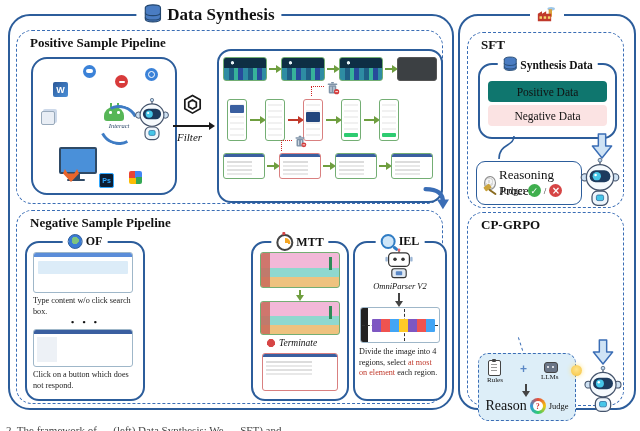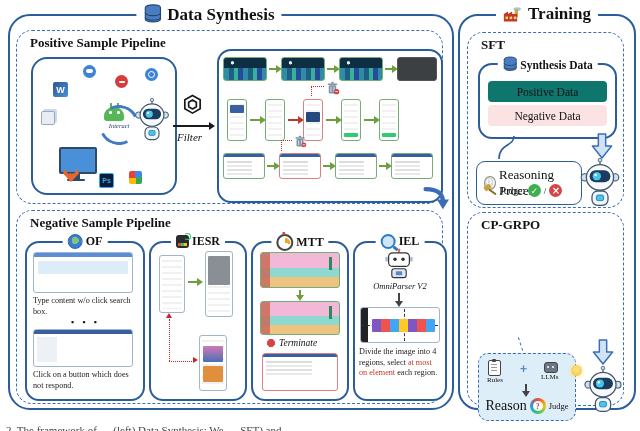--- a/index.html
+++ b/index.html
@@ -310,34 +310,20 @@
           <span class="of-icon"></span>
           <span>OF</span>
         </div>
         <div class="thumb web b-gray" style="left:6px;top:9px;width:100px;height:41px"></div>
         <div class="tiny-cap" style="left:6px;top:53px;width:104px">Type content w/o click search box.</div>
         <div class="ellipsis-row" style="left:44px;top:74px">• • •</div>
         <div class="thumb web2 b-gray" style="left:6px;top:86px;width:100px;height:38px"></div>
         <div class="tiny-cap" style="left:6px;top:127px;width:104px">Click on a button which does not respond.</div>
       </div>
 
-      <div class="sub-box" style="left:132px;top:30px;width:94px;height:156px;border-radius:14px">
-        <div class="sub-head">
-          <span class="iesr-icon"></span>
-          <span>IESR</span>
-        </div>
-        <div class="thumb phone b-gray" style="left:8px;top:12px;width:26px;height:58px"></div>
-        <div class="h-arrow" style="left:37px;top:38px;width:11px"></div>
-        <div class="thumb phone ph-modal b-gray" style="left:54px;top:8px;width:28px;height:66px"></div>
-        <div class="thumb phone ph-photos b-gray" style="left:48px;top:92px;width:28px;height:56px"></div>
-        <div class="dotline-v" style="left:18px;top:76px;height:42px"></div>
-        <div class="dotline-h" style="left:18px;top:118px;width:25px"></div>
-        <div class="tri-up" style="left:15px;top:70px"></div>
-        <div class="tri-right" style="left:42px;top:114px"></div>
-      </div>
 
       <div class="sub-box" style="left:234px;top:30px;width:94px;height:156px;border-radius:14px">
         <div class="sub-head">
           <span class="stopwatch-icon"></span>
           <span>MTT</span>
         </div>
         <div class="thumb beach b-green" style="left:7px;top:9px;width:80px;height:36px"></div>
         <div class="v-arrow green" style="left:46px;top:47px;height:7px"></div>
         <div class="thumb beach b-green" style="left:7px;top:58px;width:80px;height:34px"></div>
         <div class="abs" style="left:14px;top:95px;display:flex;align-items:center;gap:4px">
@@ -368,21 +354,20 @@
 
   <svg class="abs" style="left:423px;top:184px" width="26" height="26">
       <use href="#curvearrow"></use>
     </svg>
 
   <div class="panel" style="left:458px;top:14px;width:174px;height:392px;border-radius:20px">
     <div class="panel-title">
       <svg width="20" height="17">
           <use href="#factory"></use>
         </svg>
-      <span>Training</span>
     </div>
 
     <div class="dashed-box" style="left:7px;top:16px;width:155px;height:174px">
       <div class="box-label">SFT</div>
       <div class="sub-box" style="left:10px;top:30px;width:135px;height:72px;border-radius:14px">
         <div class="sub-head" style="font-size:11.5px">
           <svg width="15" height="17">
               <use href="#db"></use>
             </svg>
           <span>Synthesis Data</span>

